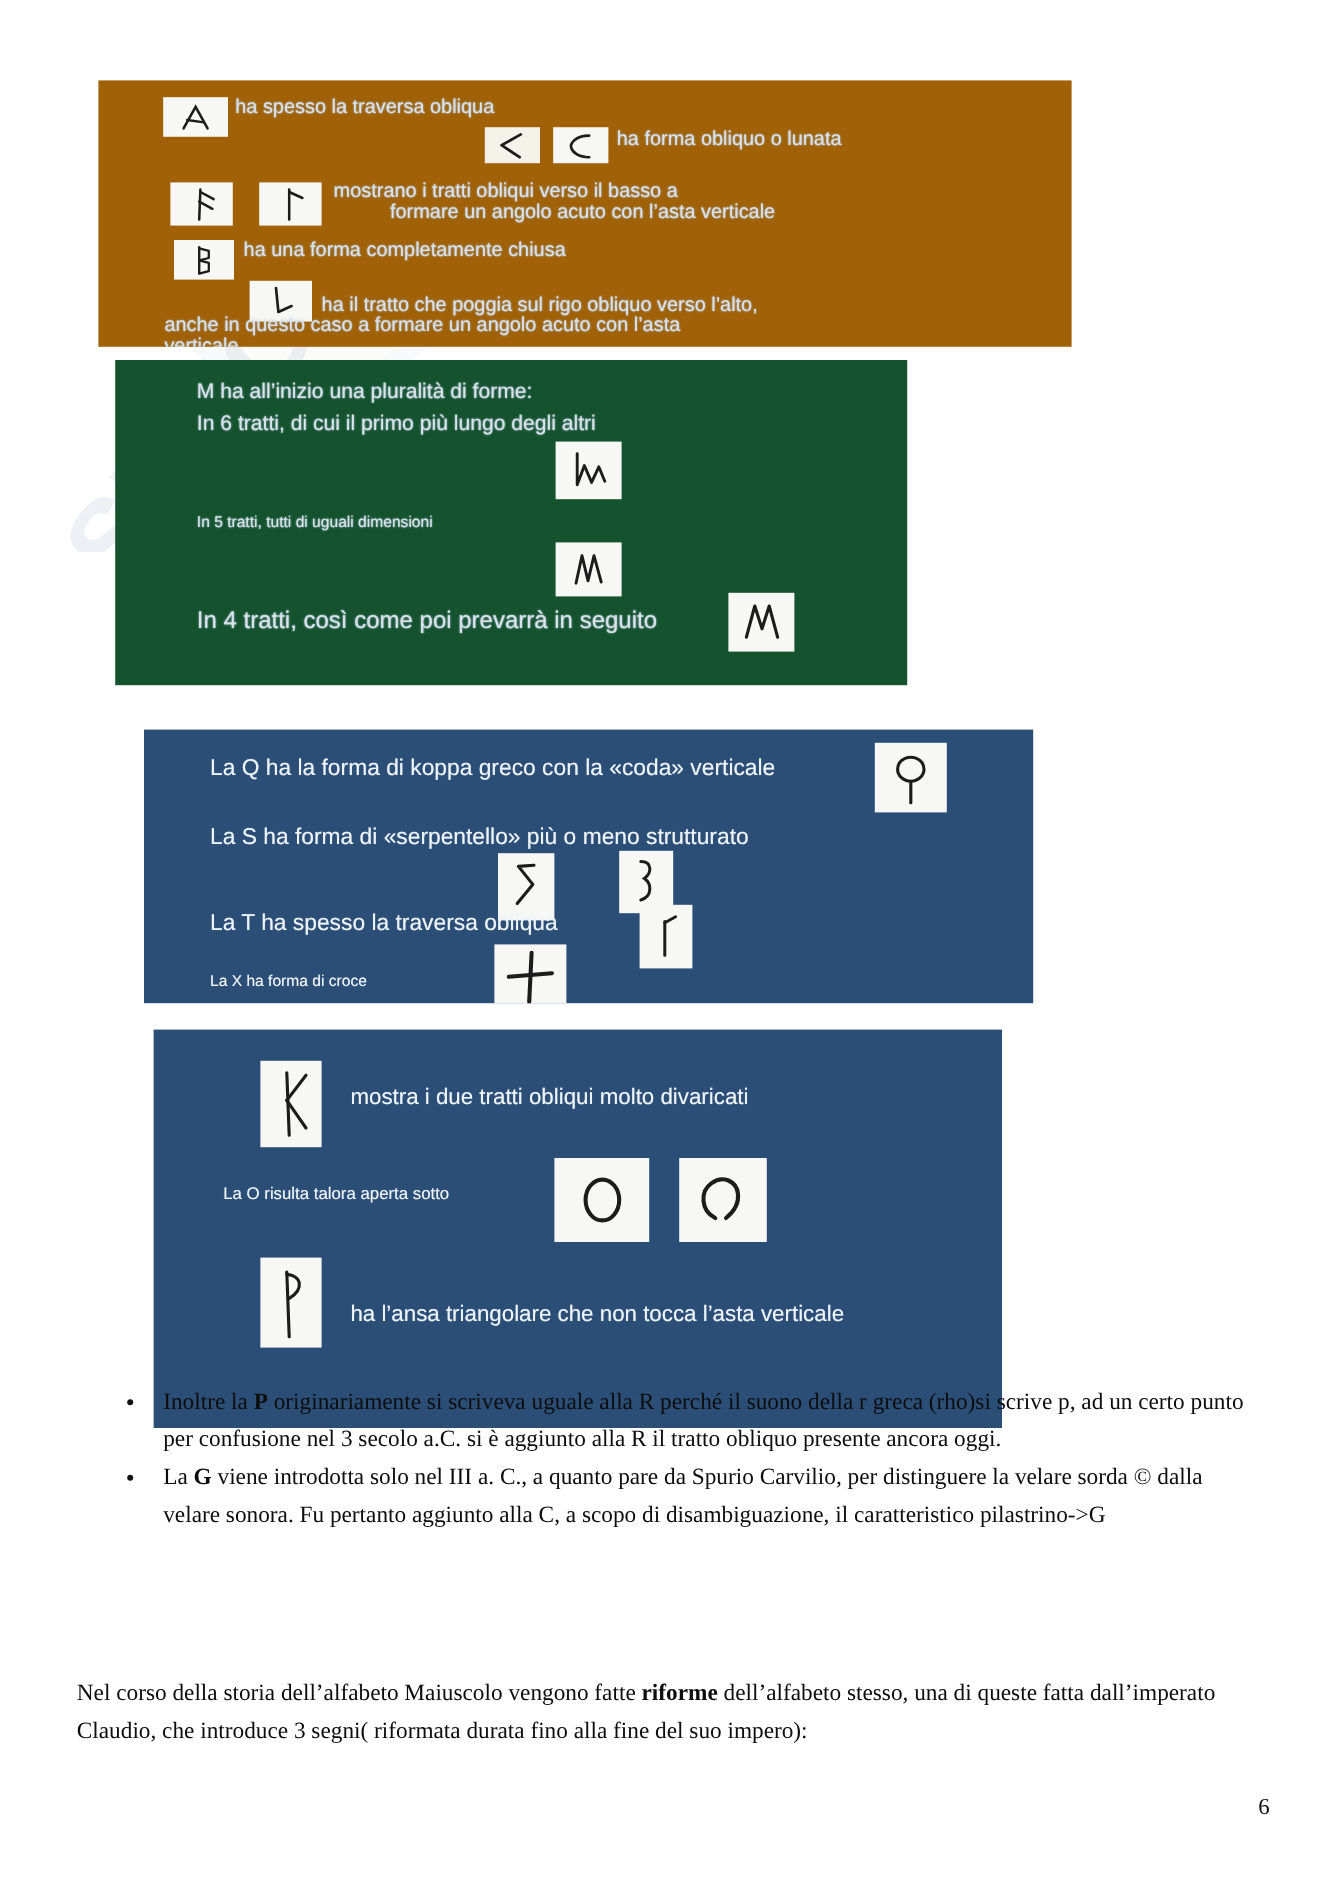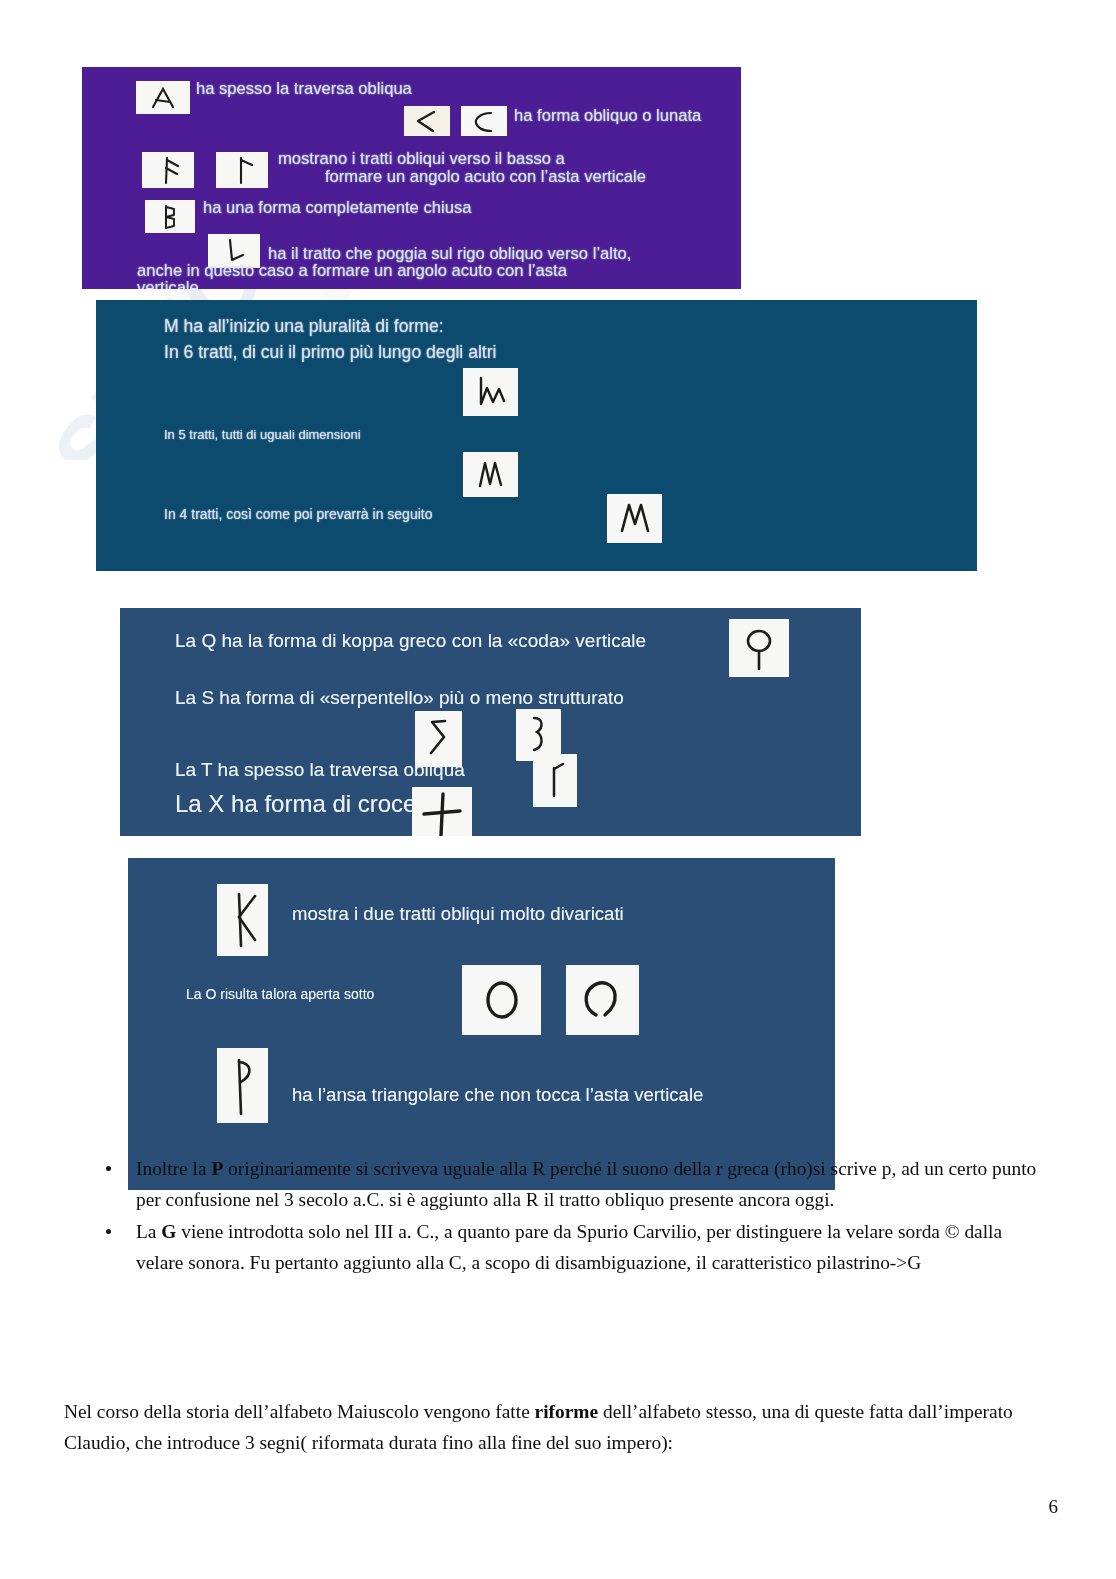--- a/index.html
+++ b/index.html
@@ -20,24 +20,24 @@
   }
 
   
   .panel{
     position:absolute;
     background:#2c4f77;
     z-index:2;
     overflow:hidden;
     box-sizing:border-box;
   }
-  .panel.p1{left:82px;  top:67px;   width:659px; height:222px;
-            background:#4c1d95;}
-  .panel.p2{left:96px;  top:300px;  width:881px; height:271px;
-            background:#0c4a6e;}
+  .panel.p1{left:82px;  top:67px;   width:811px; height:222px;
+            background:#a16207;}
+  .panel.p2{left:96px;  top:300px;  width:660px; height:271px;
+            background:#14532d;}
   .panel.p3{left:120px; top:608px;  width:741px; height:228px;
             background:#2b4e77;}
   .panel.p4{left:128px; top:858px;  width:707px; height:332px;
             background:#2b4e77;}
 
   
   .panel.p1 .txt,.panel.p2 .txt{
     color:#d9e2ec;
     text-shadow:0 0 1.4px rgba(220,232,245,.85),0 0 2.6px rgba(120,150,185,.5);
     filter:blur(.22px);
@@ -186,21 +186,21 @@
     </span>
 
     <div class="txt" style="left:68px;top:127px;font-size:13px;">In 5 tratti, tutti di uguali dimensioni</div>
 
     <span class="glyph" style="left:367px;top:152px;width:55px;height:45px;">
       <svg viewBox="0 0 55 45">
         <path d="M17 34 L22 11 L27 32 L32 11 L38 33" stroke="#1c1c1c" stroke-width="2.4" fill="none" stroke-linecap="round" stroke-linejoin="round"></path>
       </svg>
     </span>
 
-    <div class="txt" style="left:68px;top:206px;font-size:14px;">In 4 tratti, così come poi prevarrà in seguito</div>
+    <div class="txt" style="left:68px;top:206px;font-size:20px;">In 4 tratti, così come poi prevarrà in seguito</div>
 
     <span class="glyph" style="left:511px;top:194px;width:55px;height:49px;">
       <svg viewBox="0 0 55 49">
         <path d="M15 37 L22 11 L28 30 L34 11 L41 37" stroke="#1c1c1c" stroke-width="2.6" fill="none" stroke-linecap="round" stroke-linejoin="round"></path>
       </svg>
     </span>
   </div>
 
   <div class="panel p3">
     <div class="txt" style="left:55px;top:22px;font-size:19px;text-align:center;">La Q ha la forma di koppa greco con la «coda» verticale</div>
@@ -224,21 +224,21 @@
     </span>
 
     <div class="txt" style="left:55px;top:151px;font-size:19px;">La T ha spesso la traversa obliqua</div>
     <span class="glyph" style="left:413px;top:146px;width:44px;height:53px;">
       <svg viewBox="0 0 44 53">
         <path d="M21 14 L21 42" stroke="#1c1c1c" stroke-width="2.5" fill="none" stroke-linecap="round"></path>
         <path d="M21 15 L30 10" stroke="#1c1c1c" stroke-width="2.4" fill="none" stroke-linecap="round"></path>
       </svg>
     </span>
 
-    <div class="txt" style="left:55px;top:182px;font-size:24px;">La X ha forma di croce</div>
+    <div class="txt" style="left:55px;top:202px;font-size:13px;">La X ha forma di croce</div>
     <span class="glyph" style="left:292px;top:179px;width:60px;height:56px;">
       <svg viewBox="0 0 60 56">
         <path d="M12 27 L48 24" stroke="#1c1c1c" stroke-width="3.4" fill="none" stroke-linecap="round"></path>
         <path d="M31 7 L29 48" stroke="#1c1c1c" stroke-width="3.4" fill="none" stroke-linecap="round"></path>
       </svg>
     </span>
   </div>
 
   <div class="panel p4">
     <span class="glyph" style="left:89px;top:26px;width:51px;height:72px;">

